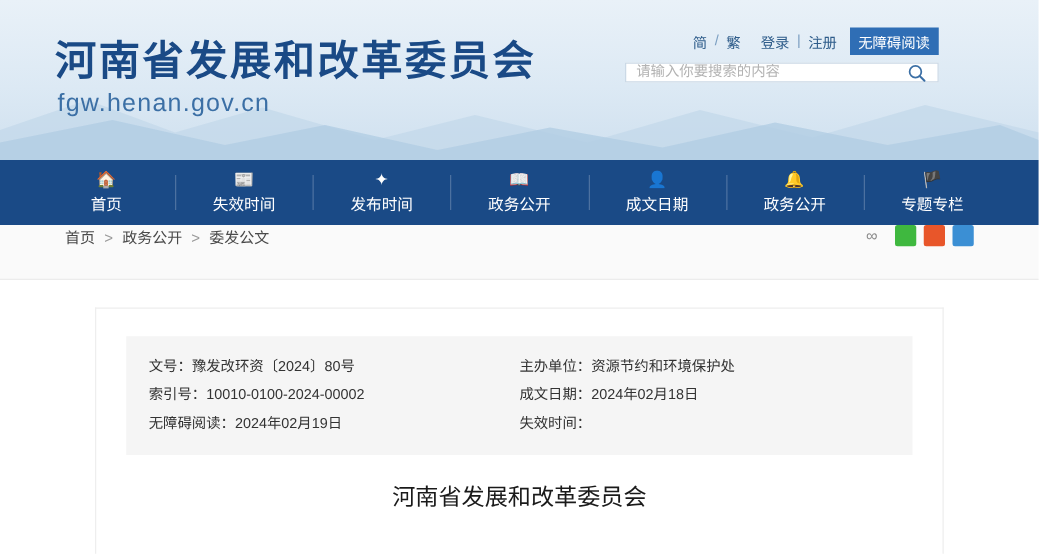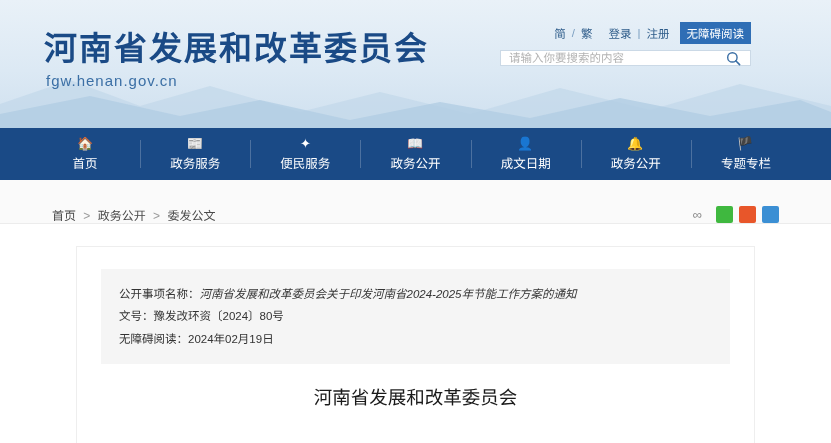--- a/index.html
+++ b/index.html
@@ -32,21 +32,21 @@
     font-size: 33px;
     font-weight: bold;
     letter-spacing: 2px;
     color: #1a4a86;
     font-family: "Liberation Serif", serif;
     white-space: nowrap;
   }
   .site-domain {
     position: absolute;
     left: 46px; top: 72px;
-    font-size: 15px;
+    font-size: 20px;
     color: #3b6fa5;
     letter-spacing: 1px;
     font-family: "Liberation Sans", sans-serif;
   }
 
   .top-links {
     position: absolute;
     right: 80px; top: 22px;
     display: flex;
     align-items: center;
@@ -129,21 +129,21 @@
     background: rgba(255,255,255,0.22);
   }
   .nav-ico { line-height: 1; font-size: 13px; }
 
   
   .crumb-bar {
     height: 44px;
     background: #fafafa;
     border-bottom: 1px solid #ececec;
     display: flex;
-    align-items: flex-end;
+    align-items: flex-start;
     padding: 0 52px;
   }
   .crumb {
     font-size: 12px;
     color: #4a4a4a;
   }
   .crumb a { color: #4a4a4a; text-decoration: none; cursor: pointer; }
   .crumb .sep { color: #9a9a9a; margin: 0 4px; }
   .crumb .cur { color: #4a4a4a; }
 
@@ -239,25 +239,25 @@
 </div>
 
 <div class="nav">
   <div class="nav-inner">
     <div class="nav-item">
       <span class="nav-ico">🏠</span>
       <span>首页</span>
     </div>
     <div class="nav-item">
       <span class="nav-ico">📰</span>
-      <span>政务服务</span>
+      <span>失效时间</span>
     </div>
     <div class="nav-item">
       <span class="nav-ico">✦</span>
-      <span>便民服务</span>
+      <span>发布时间</span>
     </div>
     <div class="nav-item">
       <span class="nav-ico">📖</span>
       <span>政务公开</span>
     </div>
     <div class="nav-item">
       <span class="nav-ico">👤</span>
       <span>成文日期</span>
     </div>
     <div class="nav-item">
@@ -286,33 +286,42 @@
     <span class="sq red"></span>
     <span class="sq blue"></span>
   </div>
 </div>
 
 <div class="content">
   <div class="card">
 
     <div class="meta">
       <div class="meta-row">
-        <div class="meta-col full">
-          <span class="meta-label">公开事项名称：</span><span class="meta-val it">河南省发展和改革委员会关于印发河南省2024-2025年节能工作方案的通知</span>
+        <div class="meta-col">
+          <span class="meta-label">文号：</span><span class="meta-val">豫发改环资〔2024〕80号</span>
+        </div>
+        <div class="meta-col">
+          <span class="meta-label">主办单位：</span><span class="meta-val">资源节约和环境保护处</span>
         </div>
       </div>
       <div class="meta-row">
         <div class="meta-col">
-          <span class="meta-label">文号：</span><span class="meta-val">豫发改环资〔2024〕80号</span>
+          <span class="meta-label">索引号：</span><span class="meta-val">10010-0100-2024-00002</span>
+        </div>
+        <div class="meta-col">
+          <span class="meta-label">成文日期：</span><span class="meta-val">2024年02月18日</span>
         </div>
       </div>
       <div class="meta-row">
         <div class="meta-col">
           <span class="meta-label">无障碍阅读：</span><span class="meta-val">2024年02月19日</span>
         </div>
+        <div class="meta-col">
+          <span class="meta-label">失效时间：</span><span class="meta-val"></span>
+        </div>
       </div>
     </div>
 
     <div class="doc-title">
       <div>河南省发展和改革委员会</div>
 
     </div>
 
   </div>
 </div>

